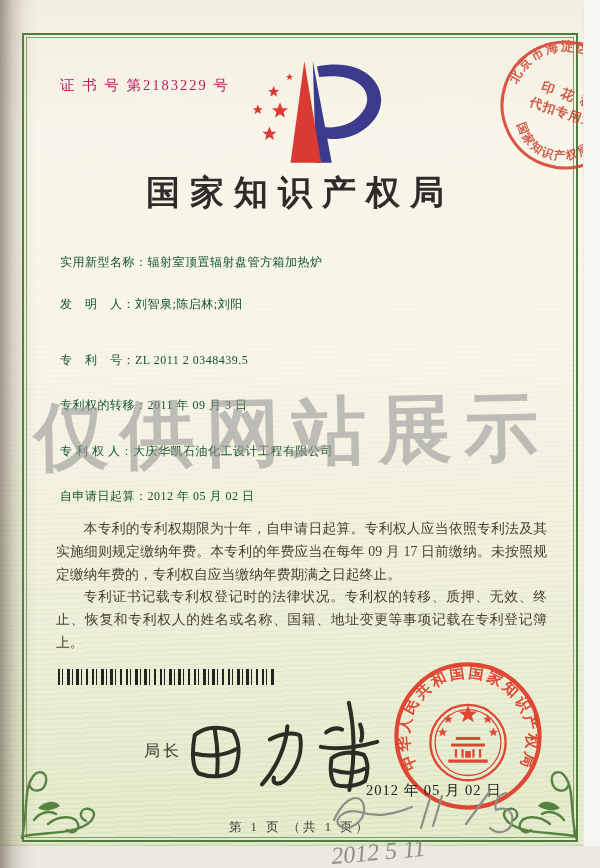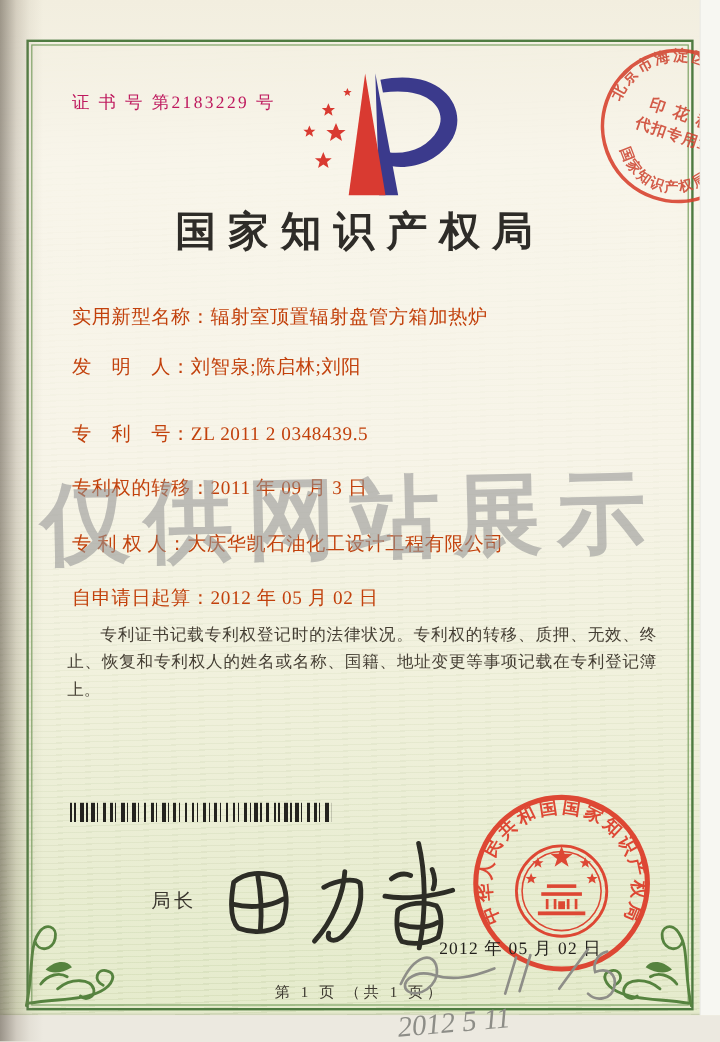--- a/index.html
+++ b/index.html
@@ -22,31 +22,31 @@
   .frame-inner{position:absolute;inset:2px;border:1px solid #7da365;}
   .spine-shadow{position:absolute;left:0;top:0;bottom:0;width:36px;z-index:40;pointer-events:none;
     background:linear-gradient(90deg,rgba(72,62,50,.50),rgba(120,106,90,.24) 38%,rgba(150,140,122,.10) 68%,transparent);}
   .right-margin{position:absolute;right:0;top:0;bottom:22px;width:16px;background:#f7f7f2;z-index:10;border-left:1px solid rgba(0,0,0,.05);}
   .bottom-margin{position:absolute;left:0;right:0;bottom:0;height:22px;z-index:9;
     background:linear-gradient(180deg,#dadcc f0,#d6d8cc 0%,#c8cbbe 100%);box-shadow:0 -1px 2px rgba(0,0,0,.12);}
   .cert-no{position:absolute;left:60px;top:76px;z-index:5;font-size:14.5px;letter-spacing:2px;color:#be185d;}
   .logo{position:absolute;left:243px;top:60px;width:148px;height:106px;z-index:5;}
   .title{position:absolute;left:0;right:0;top:170px;z-index:5;text-align:center;
     font-size:34px;font-weight:600;letter-spacing:10px;color:#2e2c28;}
-  .field{position:absolute;left:60px;z-index:5;font-size:16px;color:#c2410c;letter-spacing:.5px;white-space:nowrap;}
+  .field{position:absolute;left:60px;z-index:5;font-size:12px;color:#14532d;letter-spacing:.5px;white-space:nowrap;}
   .f0{top:254px}.f1{top:296px}.f2{top:352px}.f3{top:397px}.f4{top:443px}.f5{top:488px}
   .paras{position:absolute;left:56px;top:518px;width:491px;z-index:5;color:#453f34;}
   .paras p{margin:0;font-size:13.8px;line-height:22.8px;text-indent:2em;text-align:justify;}
   .barcode{position:absolute;left:58px;top:669px;width:218px;height:16px;z-index:5;
     background:repeating-linear-gradient(90deg,
       #24231f 0 2px,transparent 2px 4px,#24231f 4px 5px,transparent 5px 9px,
       #24231f 9px 12px,transparent 12px 14px,#24231f 14px 15px,transparent 15px 18px,
       #24231f 18px 21px,transparent 21px 23px,#24231f 23px 24px,transparent 24px 28px,
       #24231f 28px 30px,transparent 30px 34px);}
-  .signer-title{position:absolute;left:126px;top:741px;z-index:5;font-size:16px;letter-spacing:3px;color:#3a362e;}
+  .signer-title{position:absolute;left:144px;top:741px;z-index:5;font-size:16px;letter-spacing:3px;color:#3a362e;}
   .signature-svg{position:absolute;left:172px;top:700px;width:235px;height:96px;z-index:5;transform:rotate(-3deg);}
   .seal-office{position:absolute;left:388px;top:656px;width:160px;height:160px;z-index:6;opacity:.92;}
   .issue-date{position:absolute;left:366px;top:781px;z-index:7;font-size:14.5px;letter-spacing:1px;color:#23211d;}
   .footer{position:absolute;left:0;right:0;top:819px;z-index:6;text-align:center;font-size:12.5px;letter-spacing:3px;color:#3c382f;}
   .stamp-tax{position:absolute;left:494px;top:32px;width:142px;height:146px;z-index:8;transform:rotate(19deg);opacity:.88;}
   .watermark{position:absolute;left:34px;top:383px;width:540px;z-index:20;pointer-events:none;
     font-family:"Liberation Sans","DejaVu Sans",sans-serif;font-weight:700;font-size:74px;letter-spacing:12px;
     color:rgba(148,148,148,.58);white-space:nowrap;transform:rotate(-1.2deg);}
   .ornament{position:absolute;width:92px;height:92px;z-index:3;}
   .orn-bl{left:16px;top:750px;}
@@ -118,20 +118,21 @@
 <div class="title">国家知识产权局</div>
 
 <div class="field f0"><span>实用新型名称：</span><span>辐射室顶置辐射盘管方箱加热炉</span></div>
 <div class="field f1"><span>发　明　人：</span><span>刘智泉;陈启林;刘阳</span></div>
 <div class="field f2"><span>专　利　号：</span><span>ZL 2011 2 0348439.5</span></div>
 <div class="field f3"><span>专利权的转移：</span><span>2011 年 09 月 3 日</span></div>
 <div class="field f4"><span>专 利 权 人：</span><span>大庆华凯石油化工设计工程有限公司</span></div>
 <div class="field f5"><span>自申请日起算：</span><span>2012 年 05 月 02 日</span></div>
 
 <div class="paras">
+  <p>本专利的专利权期限为十年，自申请日起算。专利权人应当依照专利法及其实施细则规定缴纳年费。本专利的年费应当在每年 09 月 17 日前缴纳。未按照规定缴纳年费的，专利权自应当缴纳年费期满之日起终止。</p>
   <p>专利证书记载专利权登记时的法律状况。专利权的转移、质押、无效、终止、恢复和专利权人的姓名或名称、国籍、地址变更等事项记载在专利登记簿上。</p>
 </div>
 
 <div class="barcode"></div>
 
 <div class="signer-title">局长</div>
 <svg class="signature-svg" viewBox="0 0 230 95">
   <g stroke="#2d2d26" stroke-width="4" fill="none" stroke-linecap="round" stroke-linejoin="round">
     <path d="M22,30 C18,48 18,62 24,68 C38,74 54,72 60,66 C66,52 66,38 60,28 C46,22 32,22 22,30 Z"></path>
     <path d="M42,24 C44,40 44,56 42,70"></path>

